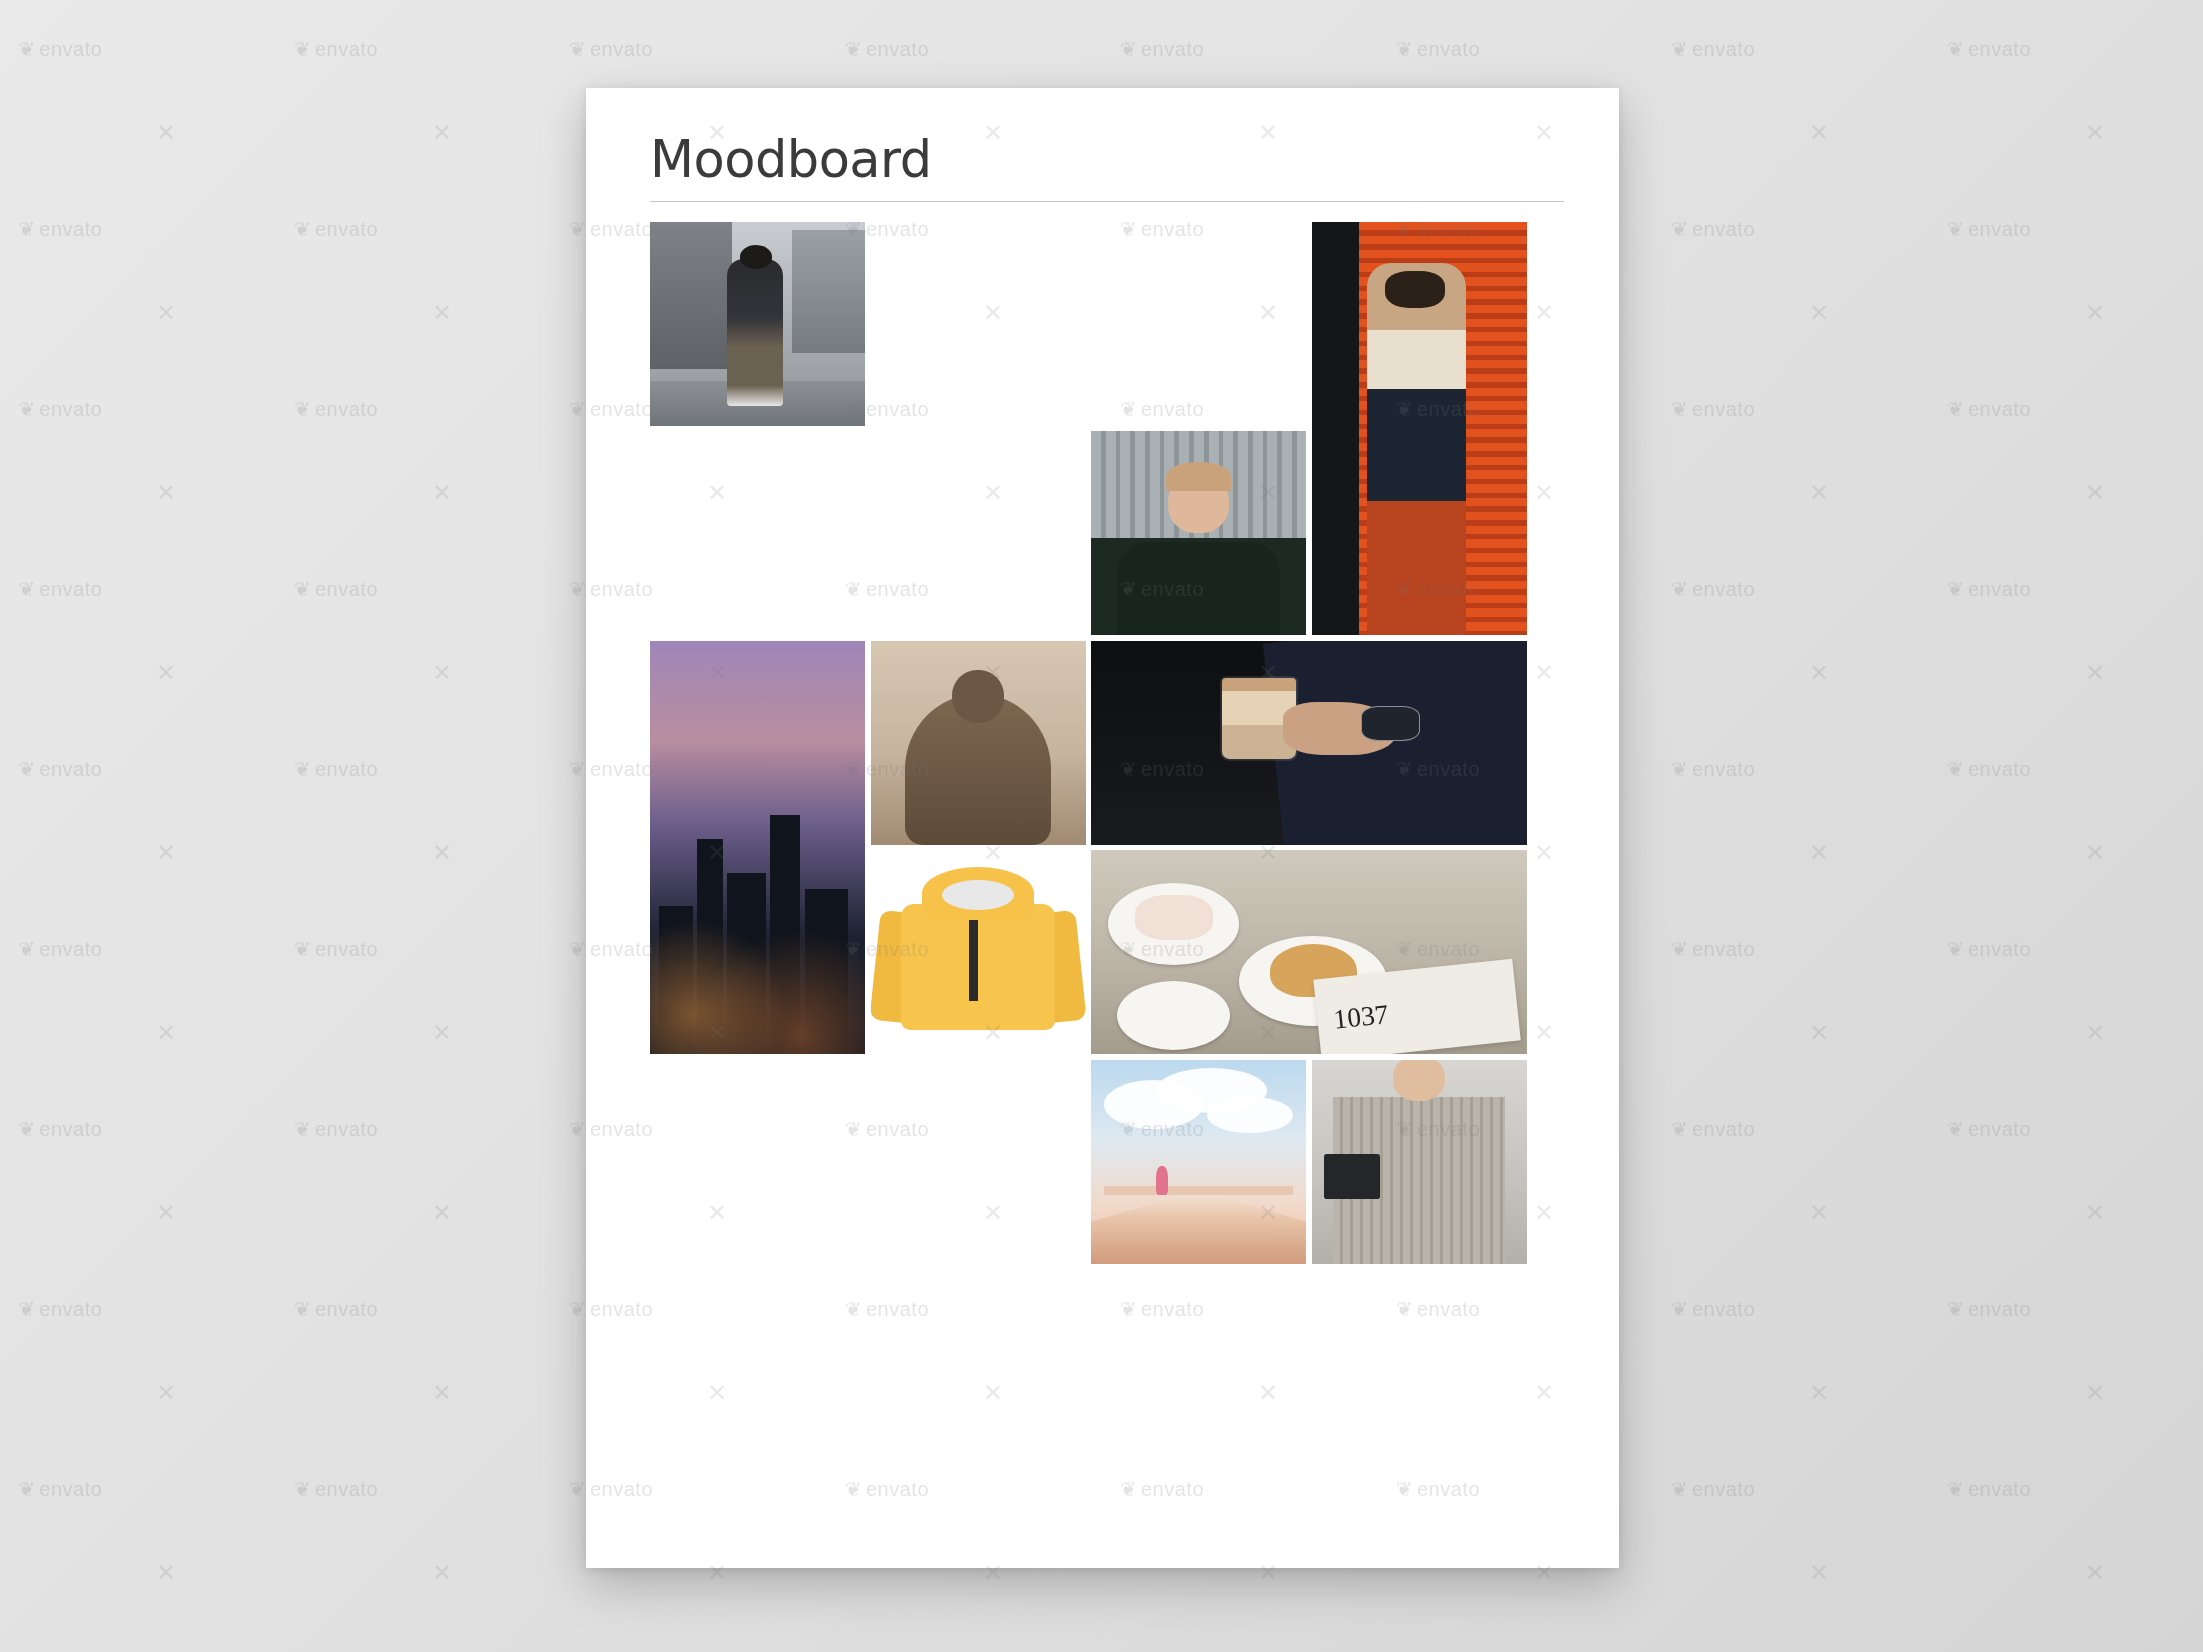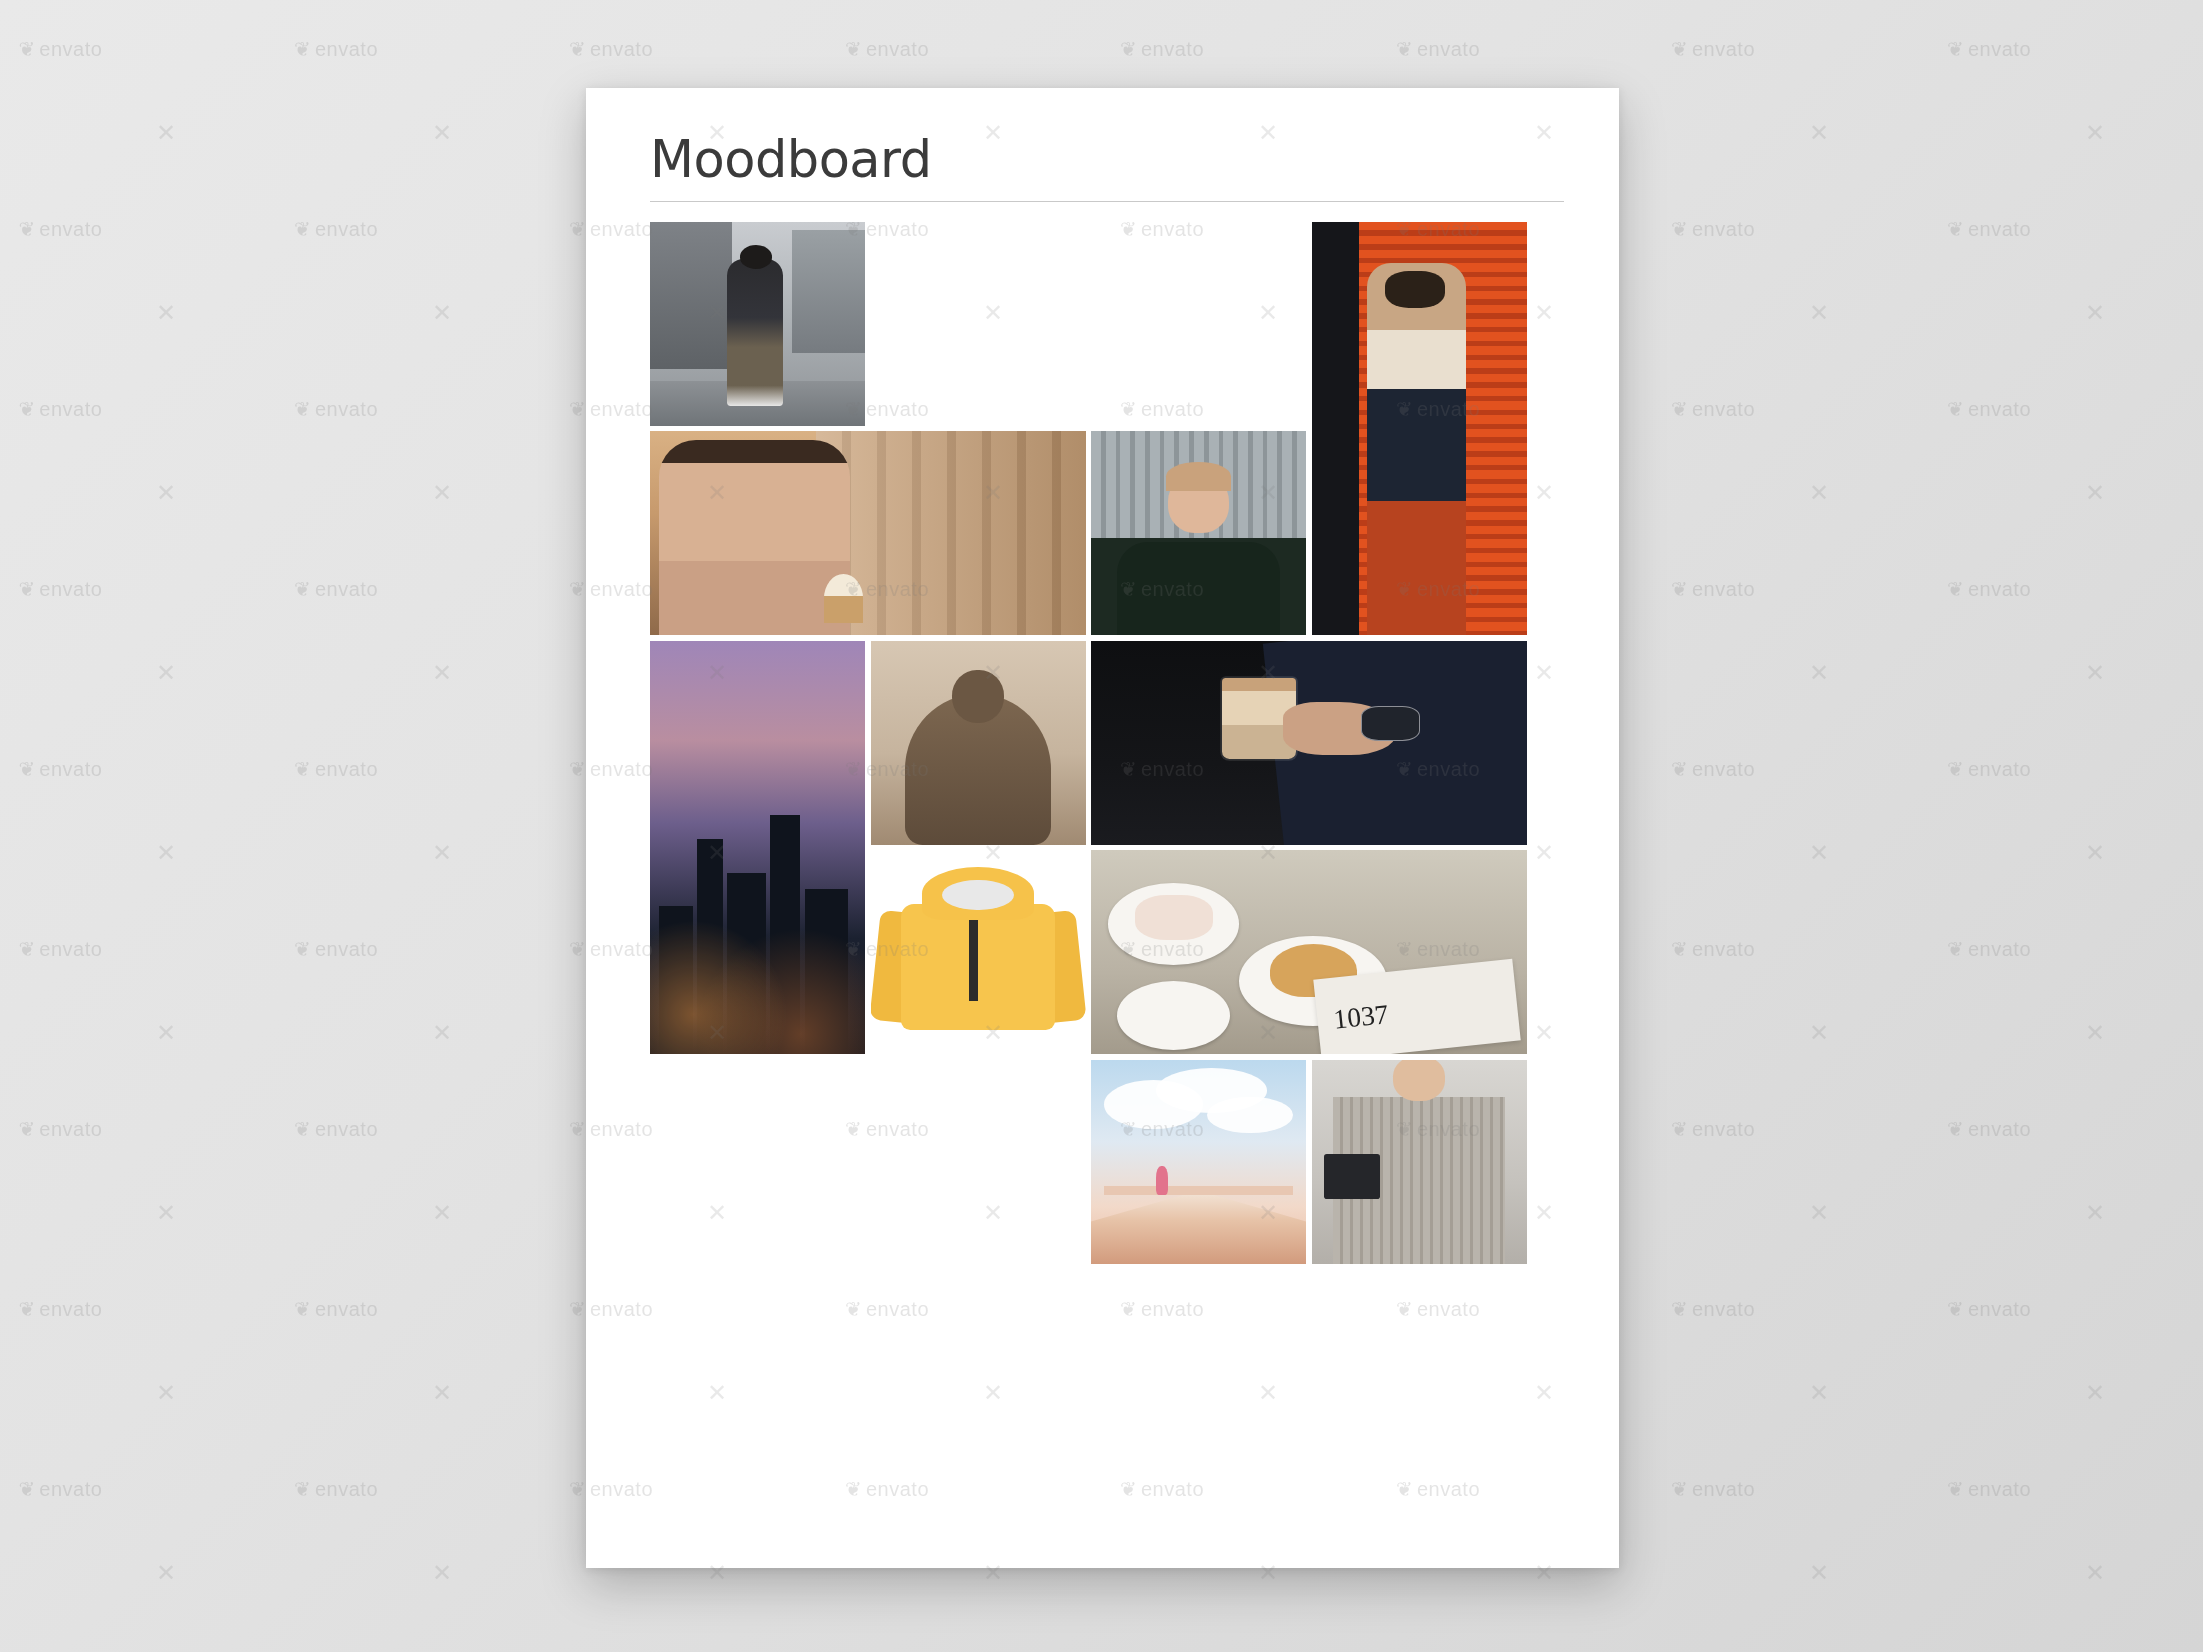--- a/index.html
+++ b/index.html
@@ -294,28 +294,20 @@
 
 
         <div class="cell c4">
           <div class="art art-orange2">
             <div class="slats"></div>
             <div class="fig-o2"></div>
           </div>
           <span class="cap">Woman in scarf and striped outfit against orange shutters</span>
         </div>
 
-        <div class="cell c5">
-          <div class="art art-street2">
-            <div class="blds"></div>
-            <div class="girl"></div>
-            <div class="cone"></div>
-          </div>
-          <span class="cap">Woman holding ice cream cone on a warm city street</span>
-        </div>
 
         <div class="cell c6">
           <div class="art art-block">
             <div class="bldgrid"></div>
             <div class="man-body"></div>
             <div class="man-head"></div>
             <div class="man-hair"></div>
           </div>
           <span class="cap">Man in dark knit sweater in front of housing block</span>
         </div>

